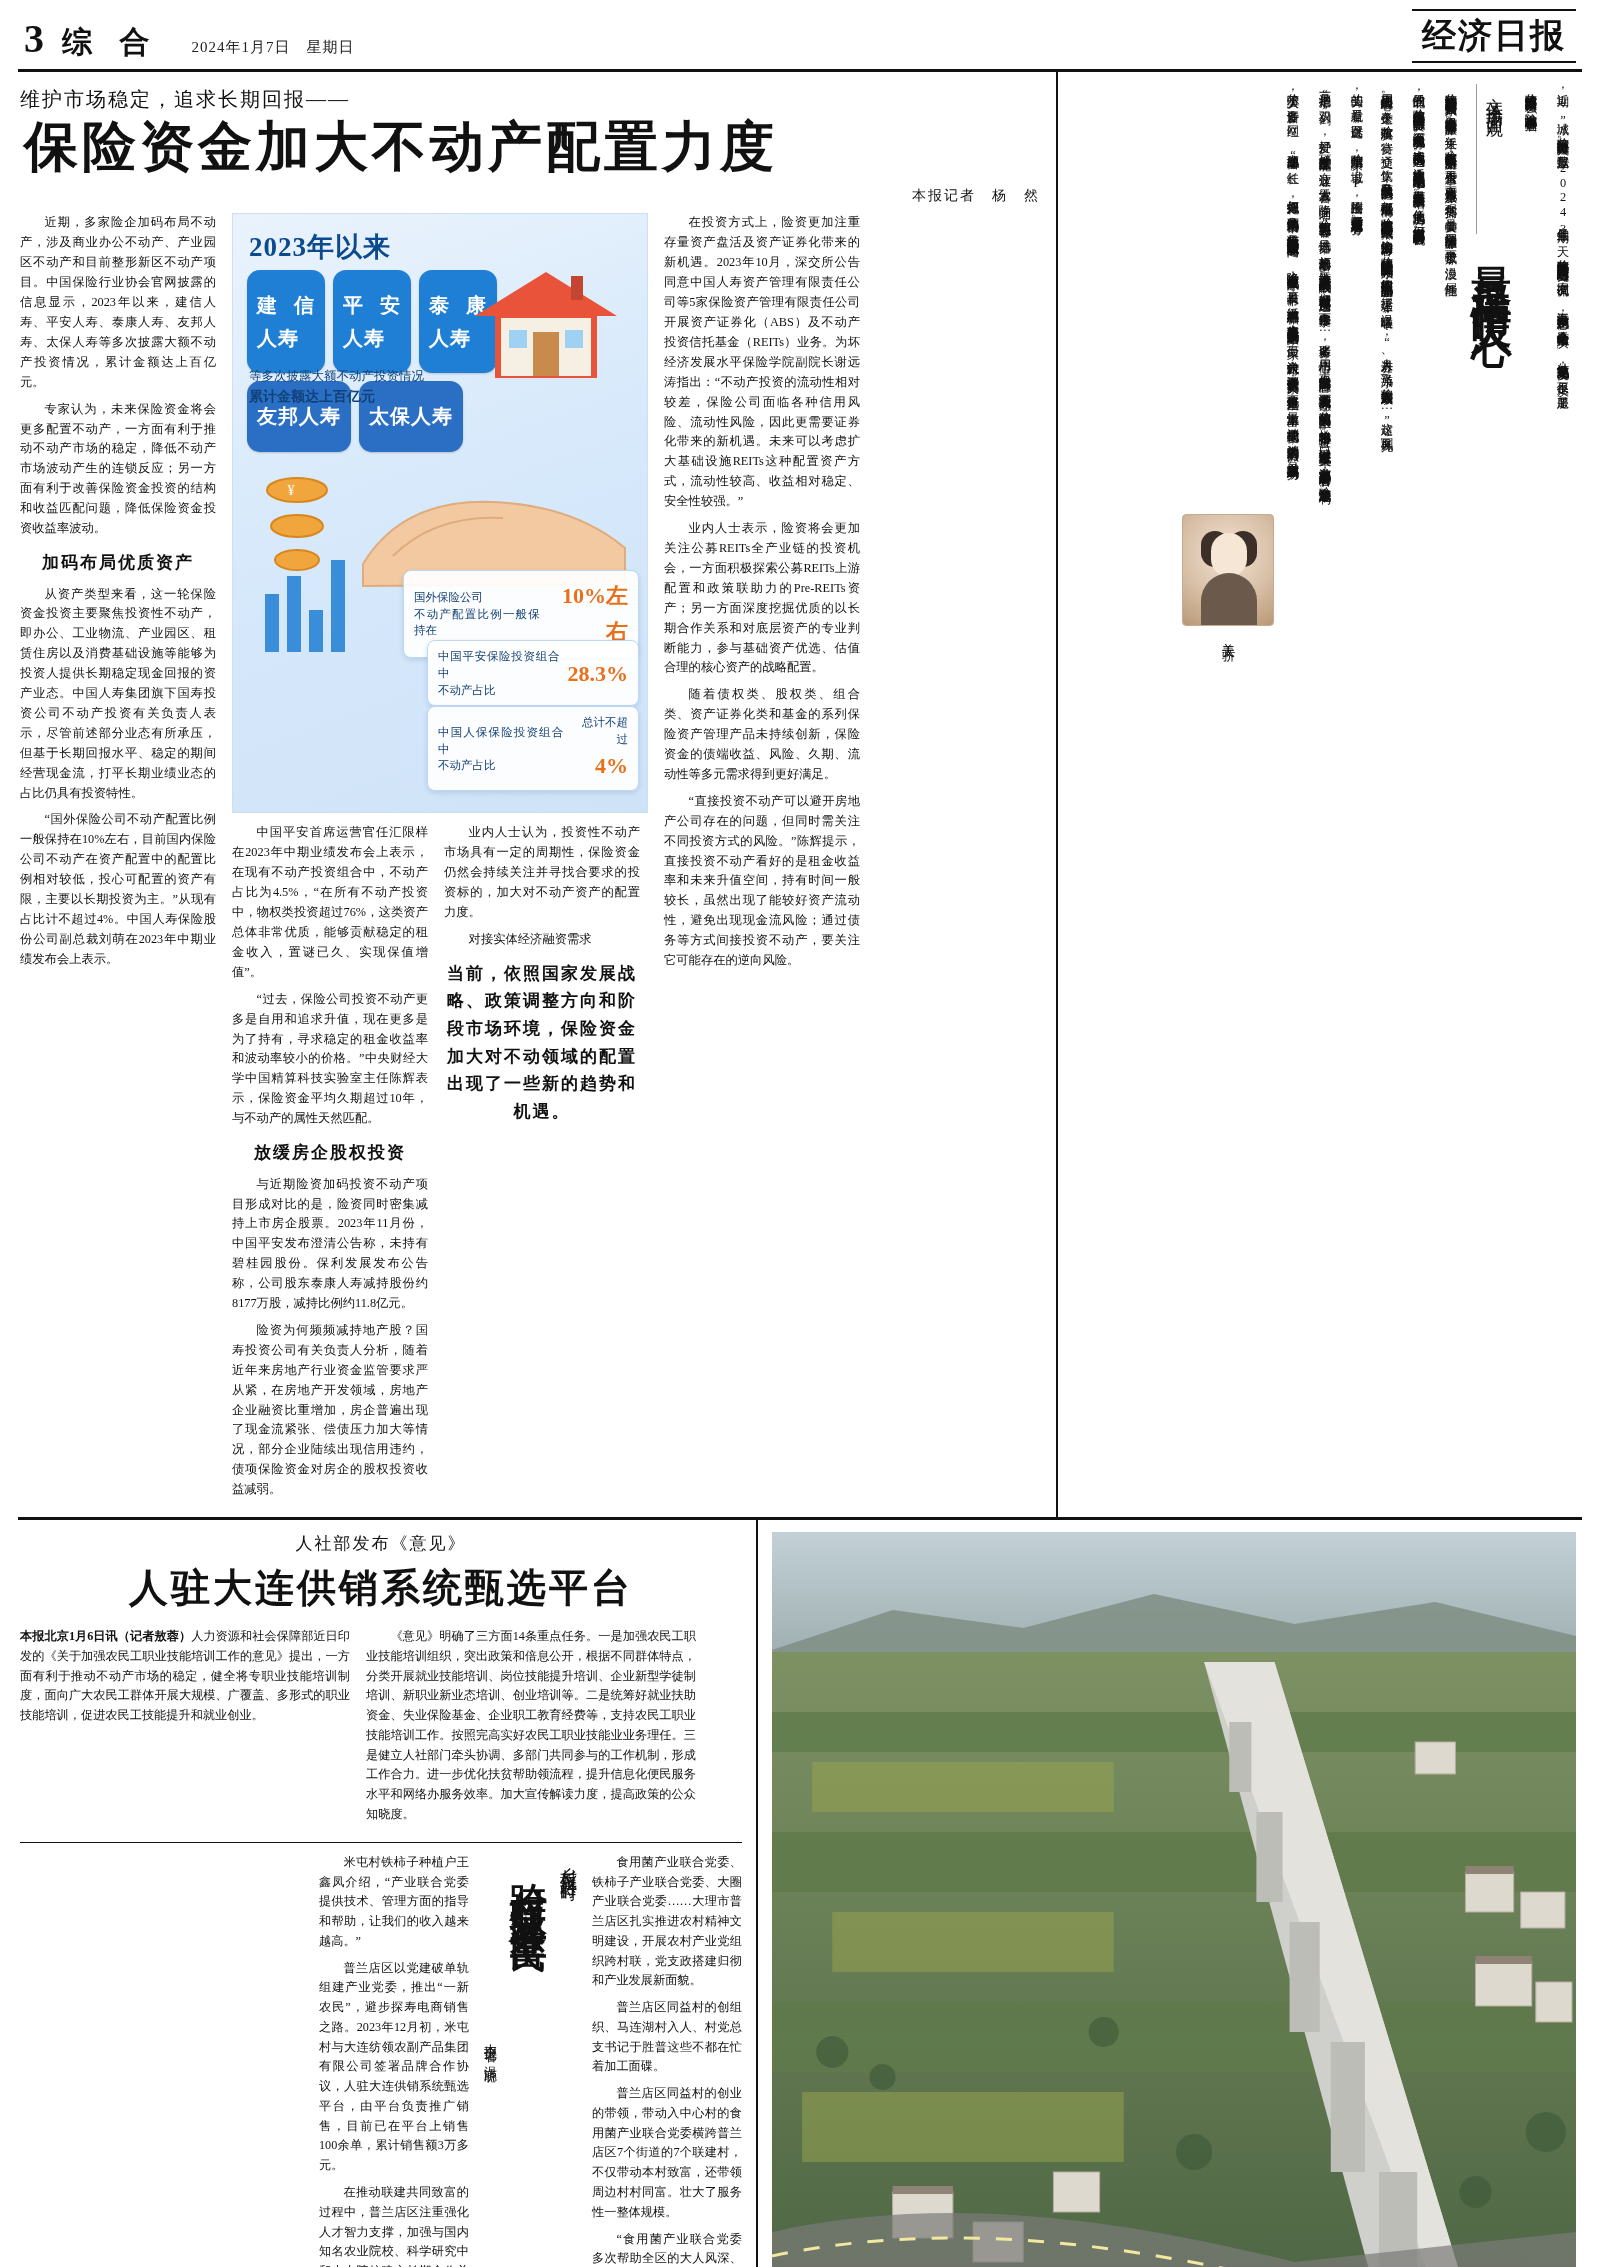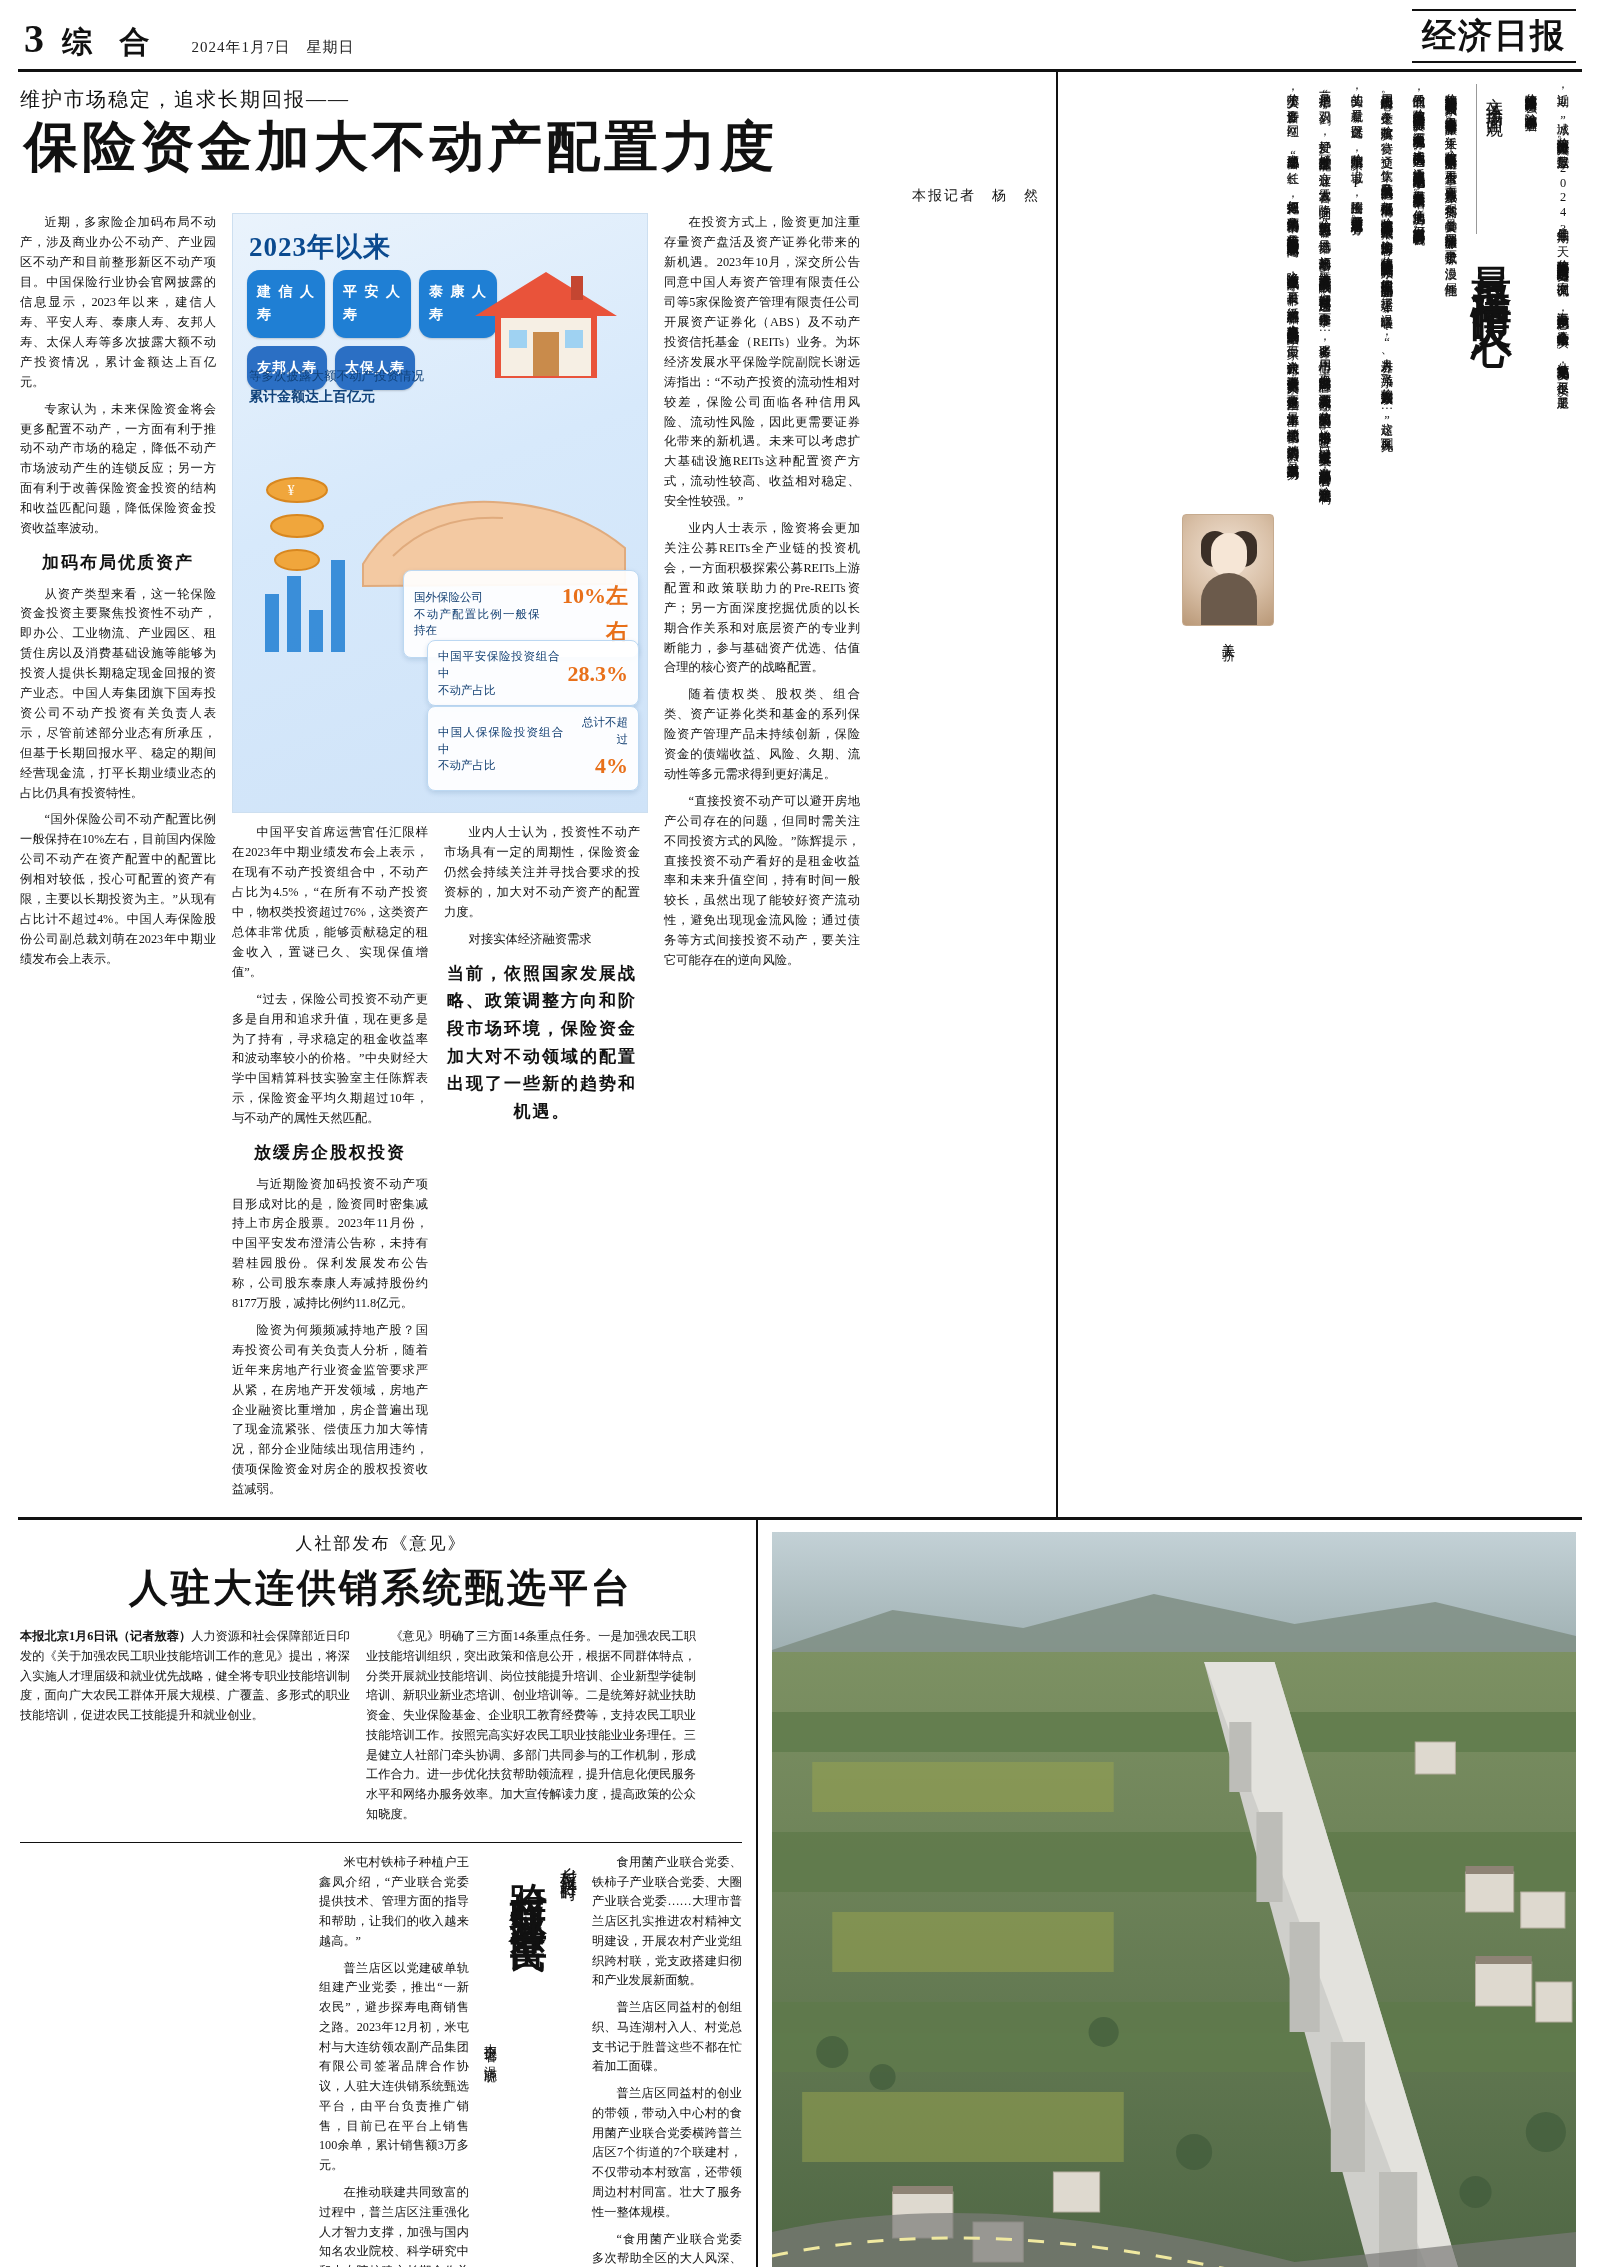--- a/index.html
+++ b/index.html
@@ -56,22 +56,22 @@
     background: linear-gradient(160deg,#eaf3fc 0%, #d7e9fb 45%, #cfe3f8 100%);
     border: 1px solid #cddff0;
   }
   .ig-title {
     position: absolute; left: 16px; top: 12px;
     font-size: 27px; font-weight: bold; color: #0b4a8f; letter-spacing: 1px;
   }
   .ig-pills { position: absolute; left: 14px; top: 56px; width: 250px; }
   .pill-row { display: flex; gap: 8px; margin-bottom: 8px; }
   .pill {
-    background: #1f7fd4; color: #fff; font-size: 14px; font-weight: bold;
-    padding: 11px 10px; border-radius: 13px; letter-spacing: 1px;
+    background: #1f7fd4; color: #fff; font-size: 20px; font-weight: bold;
+    padding: 19px 10px; border-radius: 13px; letter-spacing: 1px;
     box-shadow: 0 1px 2px rgba(0,0,0,.18);
   }
   .pill.alt { background: #2b6fc4; }
   .ig-note { position: absolute; left: 16px; top: 152px; font-size: 12.5px; color: #10427a; line-height: 1.6; }
   .ig-note b { font-size: 14px; }
   .ig-house {
     position: absolute; right: 26px; top: 52px; width: 150px; height: 120px;
   }
   .ig-hand {
     position: absolute; left: 120px; top: 230px; width: 280px; height: 150px;
@@ -303,21 +303,21 @@
       </div>
     </div>
   </div>
 
   <div class="mid-zone">
     <div class="mid-left">
       <div class="h2-kicker">人社部发布《意见》</div>
       <div class="headline-2">人驻大连供销系统甄选平台</div>
       <div style="display:flex;gap:16px;">
         <div class="small" style="width:330px">
-          <p style="text-indent:0"><span class="bold-lead">本报北京1月6日讯（记者敖蓉）</span><span>人力资源和社会保障部近日印发的《关于加强农民工职业技能培训工作的意见》提出，将深入实施人才理届级和就业优先战略，健全将专职业技能培训制度，面向广大农民工群体开展大规模、广覆盖、多形式的职业技能培训，促进农民工技能提升和就业创业。</span></p>
+          <p style="text-indent:0"><span class="bold-lead">本报北京1月6日讯（记者敖蓉）</span><span>人力资源和社会保障部近日印发的《关于加强农民工职业技能培训工作的意见》提出，一方面有利于推动不动产市场的稳定，健全将专职业技能培训制度，面向广大农民工群体开展大规模、广覆盖、多形式的职业技能培训，促进农民工技能提升和就业创业。</span></p>
         </div>
         <div class="small" style="width:330px">
           <p>《意见》明确了三方面14条重点任务。一是加强农民工职业技能培训组织，突出政策和倍息公开，根据不同群体特点，分类开展就业技能培训、岗位技能提升培训、企业新型学徒制培训、新职业新业态培训、创业培训等。二是统筹好就业扶助资金、失业保险基金、企业职工教育经费等，支持农民工职业技能培训工作。按照完高实好农民工职业技能业业务理任。三是健立人社部门牵头协调、多部门共同参与的工作机制，形成工作合力。进一步优化扶贫帮助领流程，提升信息化便民服务水平和网络办服务效率。加大宣传解读力度，提高政策的公众知晓度。</p>
         </div>
       </div>
       <hr class="hr-thin">
 
       <div style="display:flex;flex-direction:row-reverse;gap:12px;">
         <div class="small" style="width:150px">
           <p>食用菌产业联合党委、铁柿子产业联合党委、大圈产业联合党委……大理市普兰店区扎实推进农村精神文明建设，开展农村产业党组织跨村联，党支政搭建归彻和产业发展新面貌。</p>

